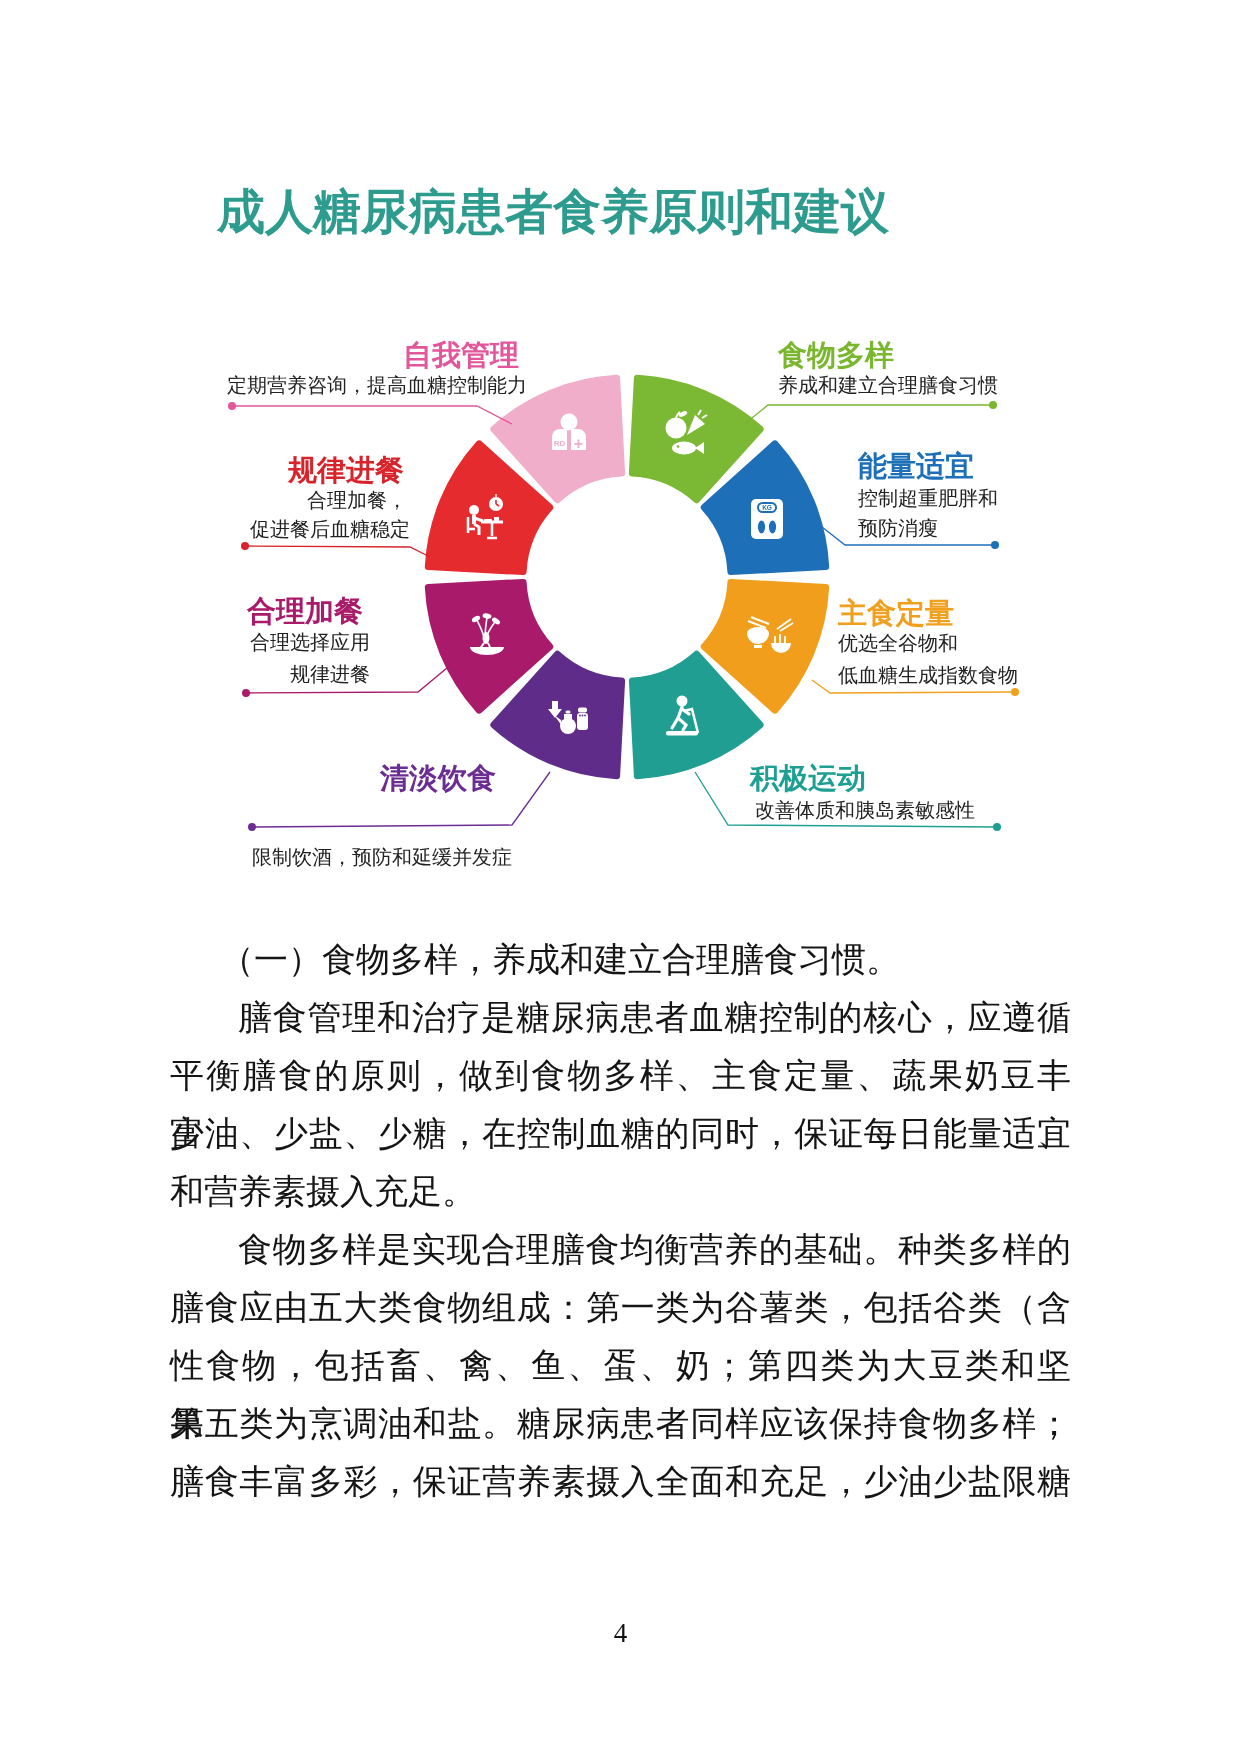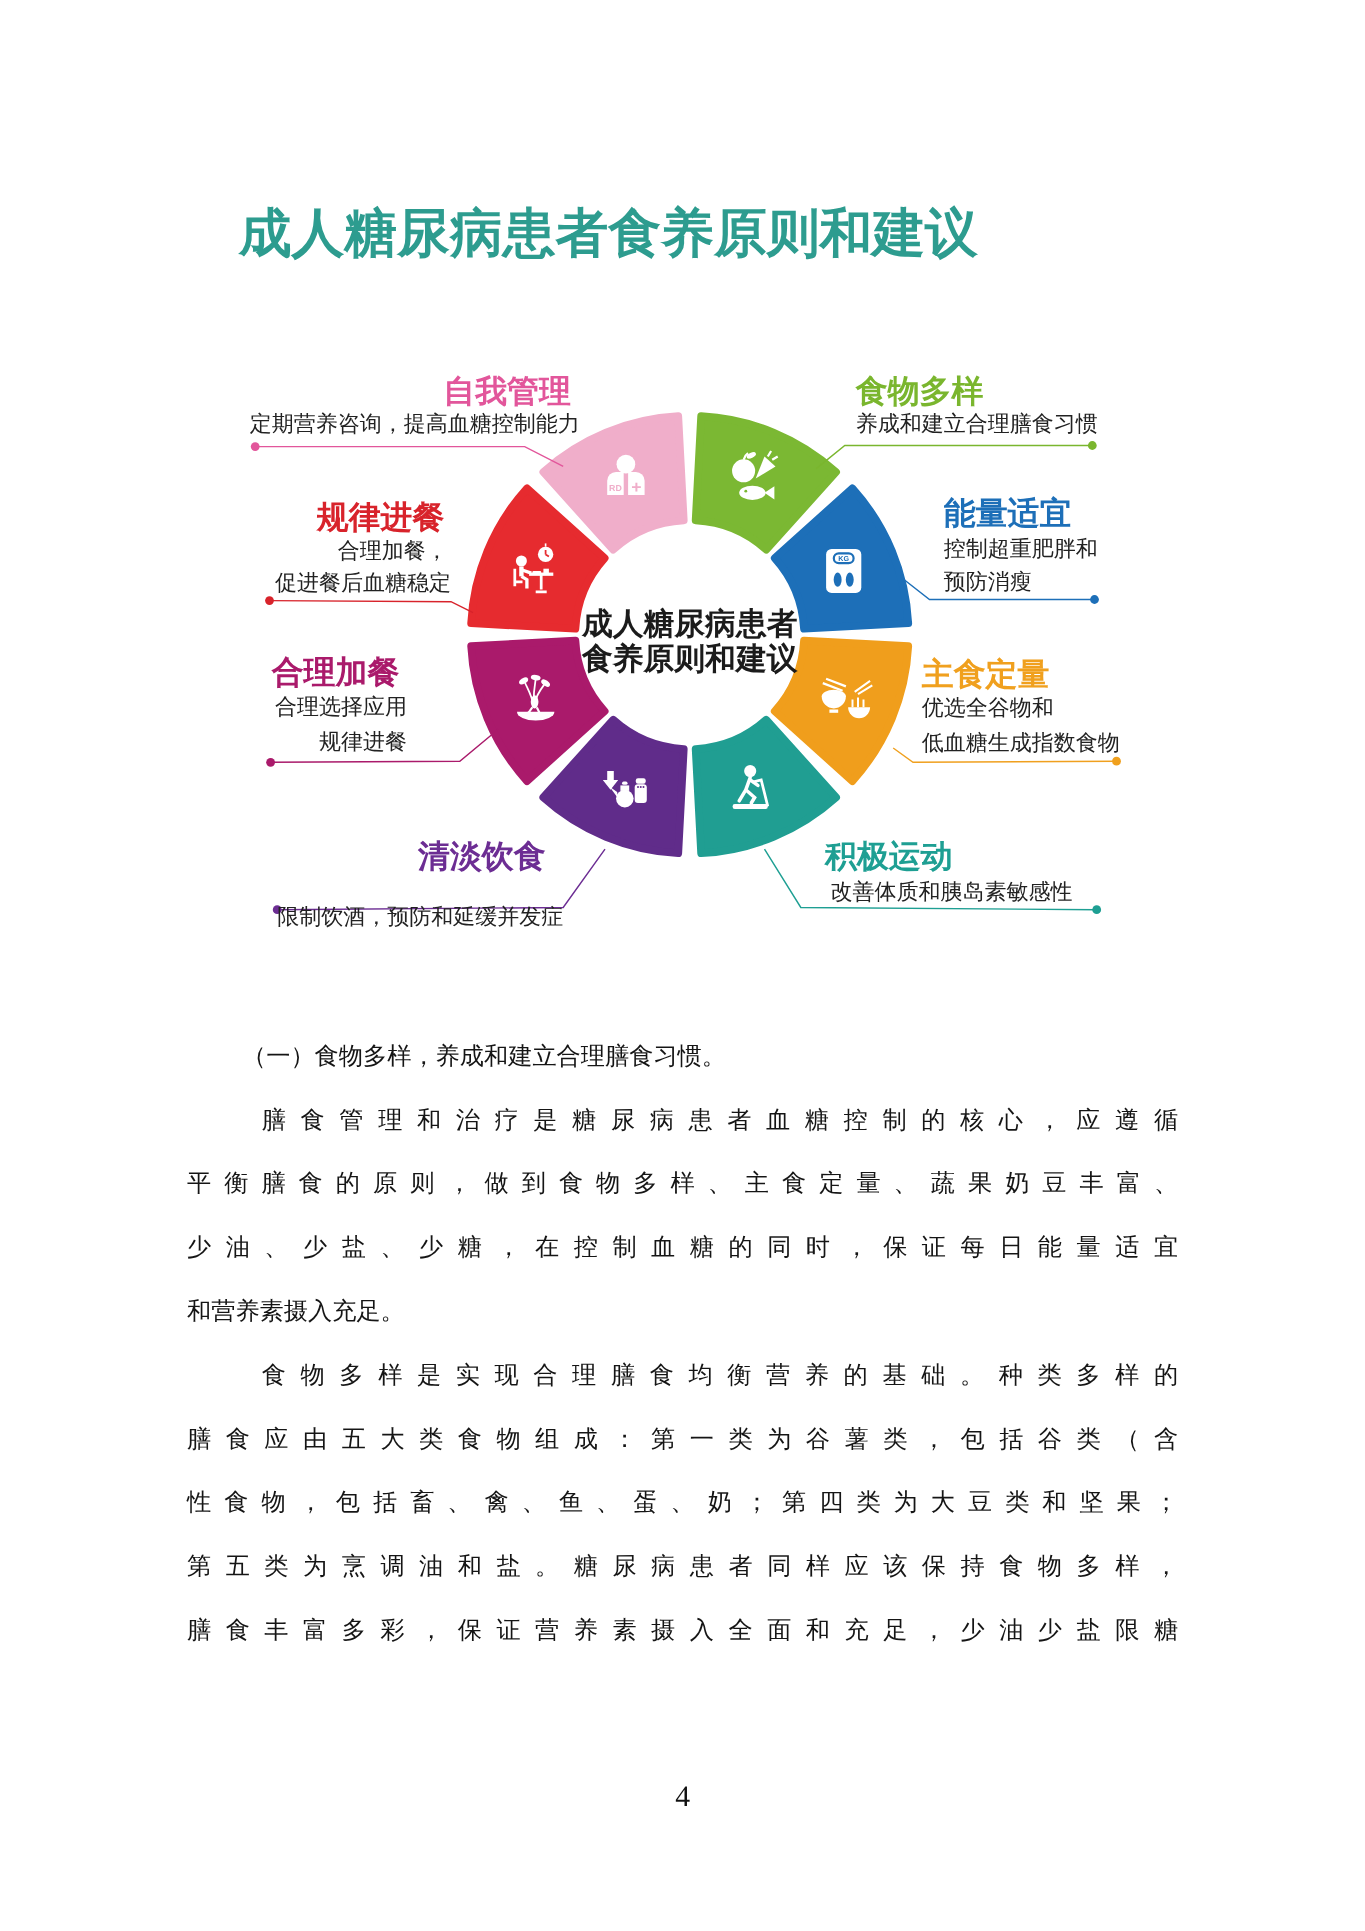--- a/index.html
+++ b/index.html
@@ -7,21 +7,21 @@
         font-family:"Liberation Sans","DejaVu Sans",sans-serif;}
   .doc-title{position:absolute;left:217px;top:180px;margin:0;font-size:48px;font-weight:bold;
         color:#2D9C8F;white-space:nowrap;font-family:"Liberation Sans","DejaVu Sans",sans-serif;}
   .ig-title{position:absolute;font-size:29px;font-weight:bold;white-space:nowrap;}
   .ig-sub{position:absolute;font-size:20px;color:#222;white-space:nowrap;}
   .ig-center{position:absolute;left:487px;top:551px;width:280px;text-align:center;
         font-size:28px;font-weight:bold;line-height:32px;color:#1b1b1b;}
   .donut-svg{position:absolute;left:417px;top:362px;}
   .connector-svg{position:absolute;left:0;top:0;pointer-events:none;}
   .body-text{position:absolute;left:170px;top:931px;width:901px;
-        font-family:"Liberation Serif","DejaVu Serif",serif;font-size:22px;color:#151515;}
+        font-family:"Liberation Serif","DejaVu Serif",serif;font-size:34px;color:#151515;}
   .ln{height:58px;line-height:58px;}
   .jf{text-align:justify;text-align-last:justify;}
   .ind{text-indent:68px;}
   .ind1{text-indent:50px;}
   .page-num{position:absolute;left:0;top:1618px;width:1241px;text-align:center;font-size:27px;
         color:#111;font-family:"Liberation Serif","DejaVu Serif",serif;}
 </style>
 </head>
 <body>
 
@@ -141,24 +141,20 @@
       <circle cx="993" cy="405" r="4" fill="#7AB62E"></circle>
       <circle cx="245" cy="546" r="4" fill="#D8232B"></circle>
       <circle cx="995" cy="545" r="4" fill="#1D6FB8"></circle>
       <circle cx="246" cy="693" r="4" fill="#AA1A6B"></circle>
       <circle cx="1015" cy="692" r="4" fill="#F0A01E"></circle>
       <circle cx="252" cy="827" r="4" fill="#6C2D93"></circle>
       <circle cx="997" cy="827" r="4" fill="#1E9F93"></circle>
     </g>
   </svg>
 
-  <div class="ig-center">
-    <div>成人糖尿病患者</div>
-    <div>食养原则和建议</div>
-  </div>
 
   <div class="ig-title" style="left:403px;top:336px;color:#E2569B">自我管理</div>
   <div class="ig-sub" style="right:714px;top:372px">定期营养咨询，提高血糖控制能力</div>
 
   <div class="ig-title" style="left:778px;top:336px;color:#7AB62E">食物多样</div>
   <div class="ig-sub" style="left:778px;top:372px">养成和建立合理膳食习惯</div>
 
   <div class="ig-title" style="left:288px;top:451px;color:#D8232B">规律进餐</div>
   <div class="ig-sub" style="right:834px;top:487px">合理加餐，</div>
   <div class="ig-sub" style="right:831px;top:516px">促进餐后血糖稳定</div>
@@ -169,21 +165,21 @@
 
   <div class="ig-title" style="left:247px;top:592px;color:#AA1A6B">合理加餐</div>
   <div class="ig-sub" style="right:871px;top:629px">合理选择应用</div>
   <div class="ig-sub" style="right:871px;top:661px">规律进餐</div>
 
   <div class="ig-title" style="left:838px;top:594px;color:#F0A01E">主食定量</div>
   <div class="ig-sub" style="left:838px;top:630px">优选全谷物和</div>
   <div class="ig-sub" style="left:838px;top:662px">低血糖生成指数食物</div>
 
   <div class="ig-title" style="left:380px;top:759px;color:#6C2D93">清淡饮食</div>
-  <div class="ig-sub" style="left:252px;top:820px">限制饮酒，预防和延缓并发症</div>
+  <div class="ig-sub" style="left:252px;top:844px">限制饮酒，预防和延缓并发症</div>
 
   <div class="ig-title" style="left:750px;top:759px;color:#1E9F93">积极运动</div>
   <div class="ig-sub" style="left:755px;top:797px">改善体质和胰岛素敏感性</div>
 
   <div class="body-text">
     <div class="ln ind1">（一）食物多样，养成和建立合理膳食习惯。</div>
     <div class="ln ind jf">膳食管理和治疗是糖尿病患者血糖控制的核心，应遵循</div>
     <div class="ln jf">平衡膳食的原则，做到食物多样、主食定量、蔬果奶豆丰富、</div>
     <div class="ln jf">少油、少盐、少糖，在控制血糖的同时，保证每日能量适宜</div>
     <div class="ln">和营养素摄入充足。</div>

